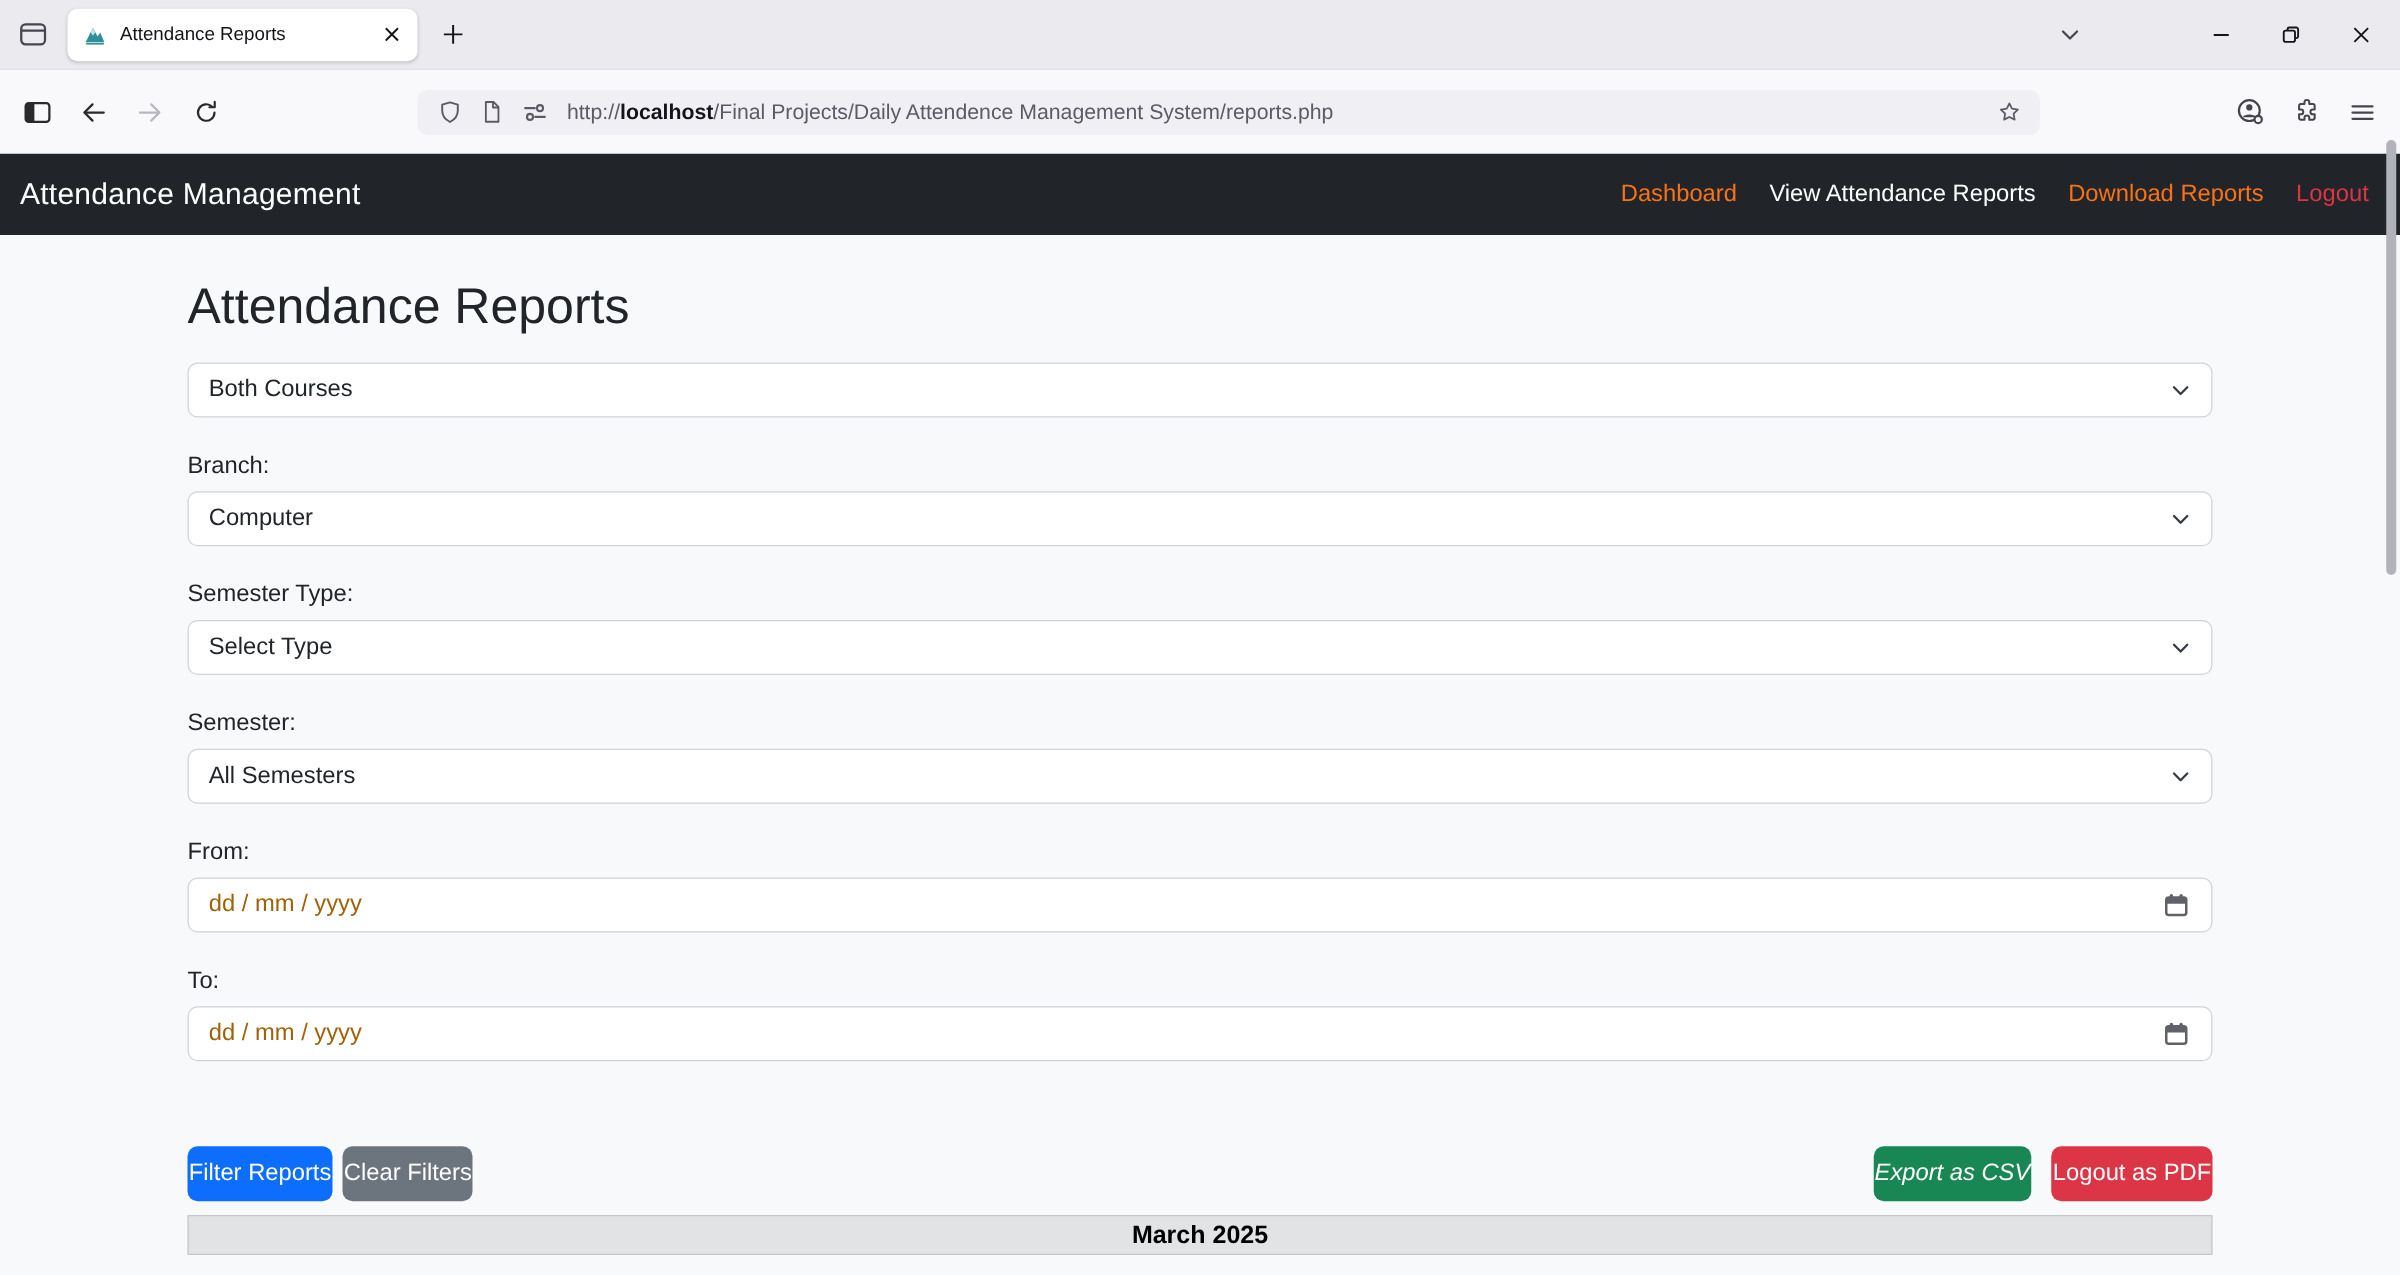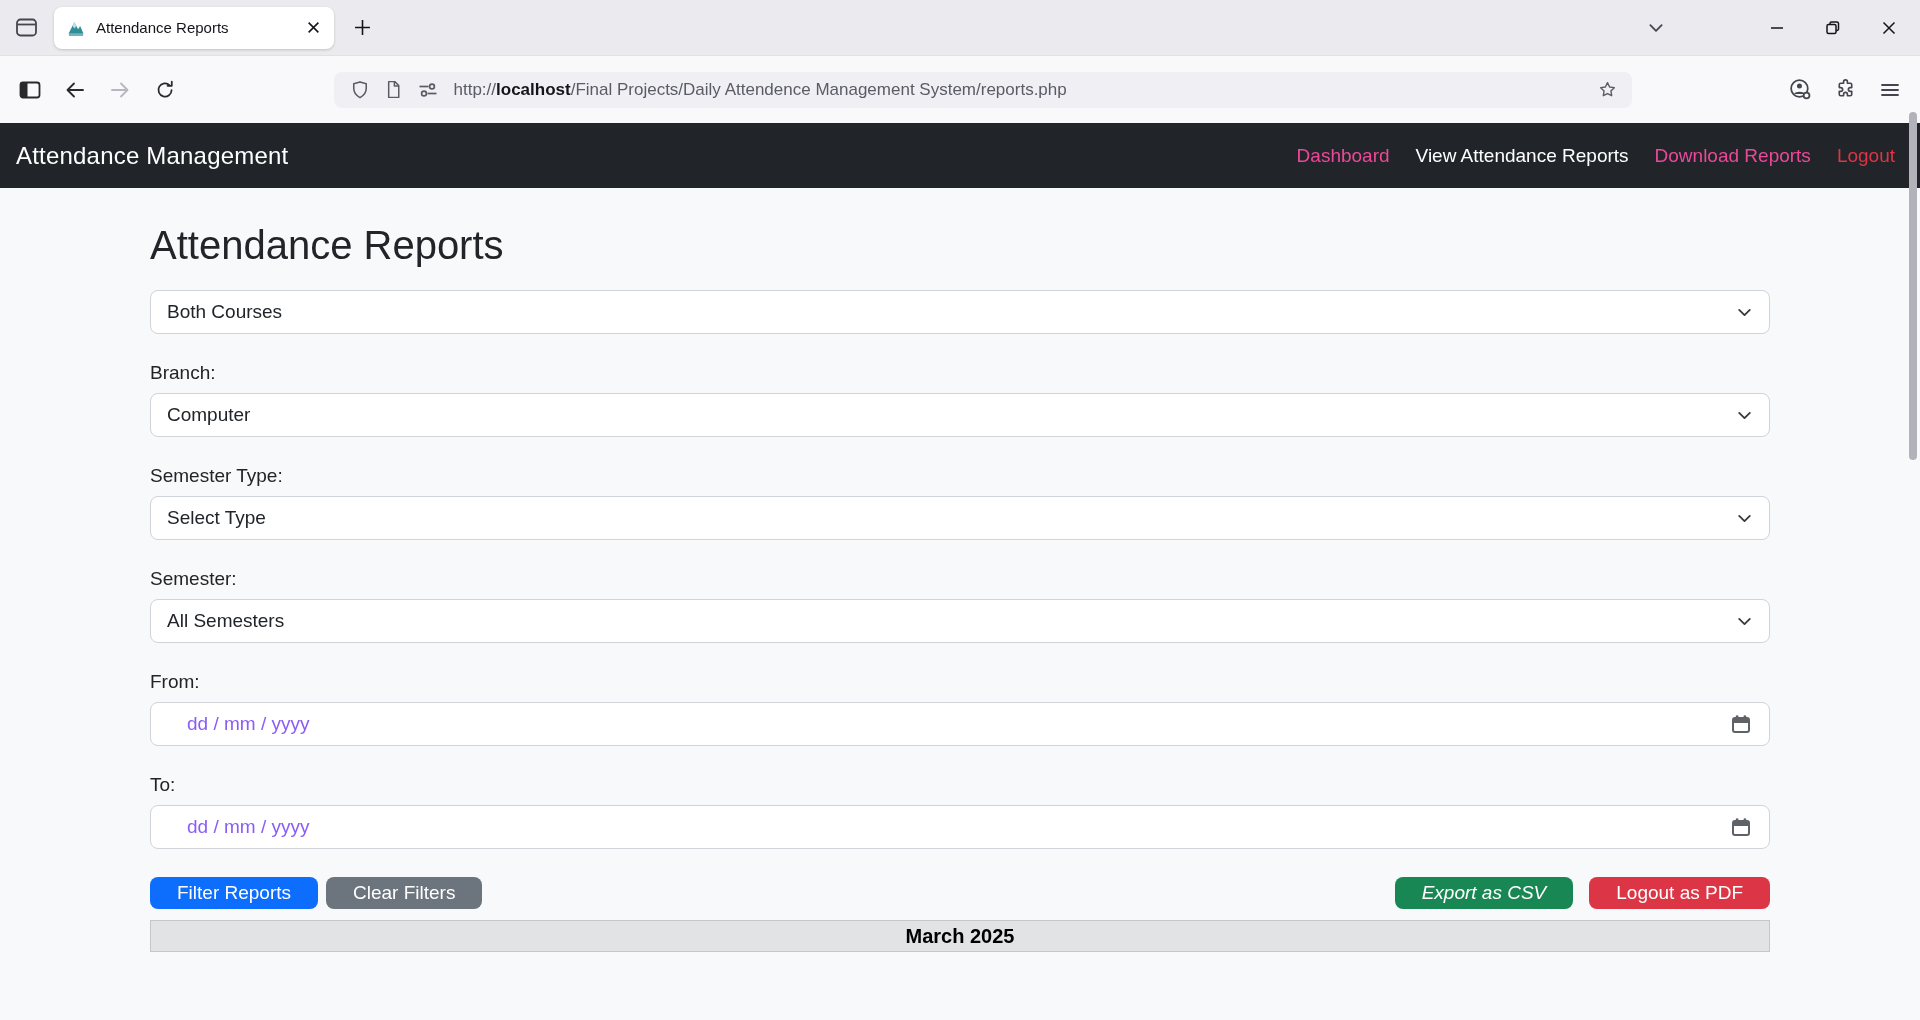--- a/index.html
+++ b/index.html
@@ -66,41 +66,41 @@
   .url-text .host { color:#15141a; font-weight:600; }
 
   
   .site-nav {
     height:65px; background:#212529; display:flex; align-items:center;
     padding:0 25px 0 16px;
   }
   .brand { color:#ffffff; font-size:24px; letter-spacing:.2px; }
   .nav-links { margin-left:auto; display:flex; align-items:center; gap:26px; font-size:19px; }
   .nav-links a { text-decoration:none; }
-  .nav-muted { color:#ec4899;text-align:center; }
+  .nav-muted { color:#f97316;text-align:center; }
   .nav-active { color:#ffffff; }
   .nav-logout { color:#dc3545; }
 
   main { padding:34px 150px 0 150px; }
   .page-title { font-size:40px; font-weight:400; color:#212529; margin:0 0 22px 0; line-height:1.15; }
 
   .form-group { margin-bottom:28px; }
   .form-label { display:block; font-size:19px; color:#212529; margin-bottom:9px; }
   .control {
     height:44px; width:100%; background:#ffffff; border:1px solid #ced4da;
     border-radius:8px; display:flex; align-items:center; justify-content:space-between;
     padding:16px 16px; font-size:19px; color:#212529;
   }
   .control .chev { flex:0 0 auto; margin-left:10px; }
-  .date-ph { color:#8b5cf6;margin-left:20px; }
+  .date-ph { color:#a16207; }
 
   .btn-row { display:flex; align-items:center; }
   .btn {
-    border:none; border-radius:8px; height:32px; padding:0 27px;
-    font-size:19px; color:#ffffff;
+    border:none; border-radius:8px; height:44px; padding:0 1px;
+    font-size:19px; color:#ffffff;margin-top:40px;
   }
   .btn-primary { background:#0d6efd; }
   .btn-secondary { background:#6c757d; margin-left:8px; }
   .btn-success { background:#198754; margin-left:auto;font-style:italic; }
   .btn-danger { background:#dc3545; margin-left:16px; }
 
   .report-header {
     margin-top:11px; height:32px; background:#e2e3e5;
     border:1px solid #c6c7c9; display:flex; align-items:center; justify-content:center;
     font-size:20px; font-weight:bold; color:#000000;

